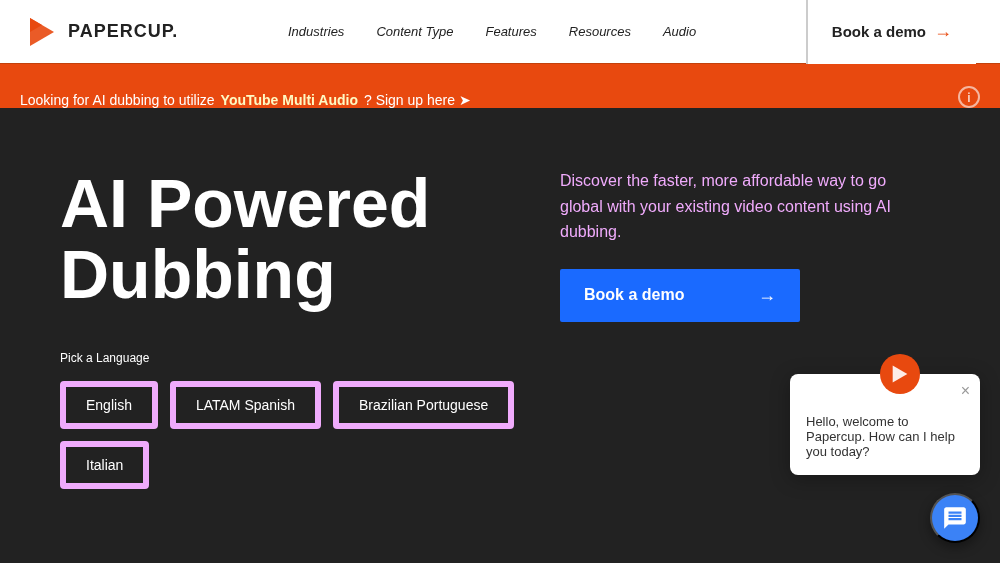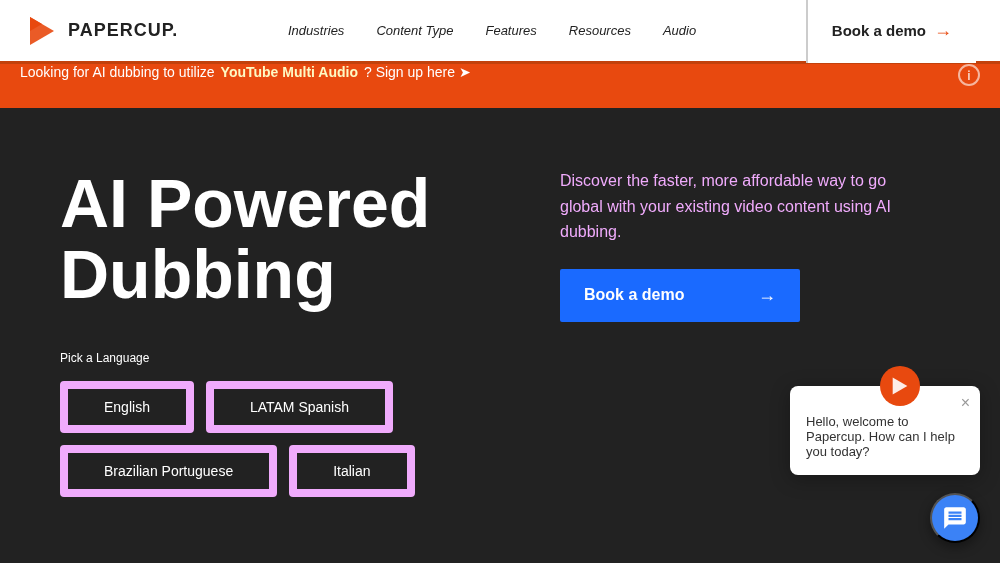--- a/index.html
+++ b/index.html
@@ -2,21 +2,21 @@
 <html><head>
   <meta charset="utf-8">
   <style>
     * { margin: 0; padding: 0; box-sizing: border-box; }
     body { font-family: -apple-system, BlinkMacSystemFont, 'Segoe UI', sans-serif; background: #1a1a1a; color: #fff; width: 1000px; height: 563px; overflow: hidden; }
 
     
     nav {
       display: flex; align-items: center; justify-content: space-between;
       background: #fff; height: 64px; padding: 0 24px;
-      border-bottom: 3px solid #c2410c;
+      border-bottom: 1px solid #c2410c;
     }
     .nav-logo { display: flex; align-items: center; gap: 8px; cursor: pointer; }
     .logo-icon { width: 36px; height: 36px; }
     .nav-links { display: flex; align-items: center; gap: 32px; }
     .nav-link {
       font-size: 13px; color: #222; text-decoration: none; cursor: pointer;
       font-weight: 500;
       font-style: italic;
     }
     .nav-cta-wrap {
@@ -26,21 +26,21 @@
       display: flex; align-items: center; gap: 8px;
       background: #fff; border: none; border-left: 2px solid #ccc;
       color: #222; padding: 10px 24px; font-size: 15px; font-weight: 600;
       cursor: pointer;
     }
     .cta-arrow { font-size: 18px; color: #e8490f; }
 
     
     .banner {
       background: #e8490f; color: #fff;
-      display: flex; align-items: flex-start; justify-content: space-between;
+      display: flex; align-items: flex-end; justify-content: space-between;
       padding: 0 20px; height: 44px; font-size: 14px;
     }
     .banner-text { display: flex; align-items: center; gap: 6px; }
     .banner-link { color: #fef9c3; font-weight: 700; cursor: pointer; }
     .banner-info {
       width: 22px; height: 22px; border-radius: 50%; border: 2px solid rgba(255,255,255,0.6);
       display: flex; align-items: center; justify-content: center;
       font-size: 13px; cursor: pointer;
     }
 
@@ -52,22 +52,22 @@
       position: relative;
     }
     .hero-left { flex: 1; }
     .hero-title {
       font-size: 68px; font-weight: 800; line-height: 1.05;
       color: #fff; margin-bottom: 40px;
     }
     .hero-lang-label { font-size: 12px; font-weight: 400; color: #fff; margin-bottom: 16px; }
     .lang-buttons { display: flex; gap: 12px; flex-wrap: wrap; }
     .lang-btn {
-      background: transparent; border: 8px solid #f0abfc; color: #fff;
-      padding: 10px 36px; font-size: 14px; font-weight: 500;
+      background: transparent; border: 6px solid #f0abfc; color: #fff;
+      padding: 10px 20px; font-size: 14px; font-weight: 500;
       cursor: pointer; border-radius: 4px;
     }
 
     .hero-right {
       flex: 0 0 380px; display: flex; flex-direction: column;
       gap: 24px; padding-top: 0;
     }
     .hero-desc {
       font-size: 16px; line-height: 1.6; color: #f0abfc; max-width: 340px;
     }
@@ -162,21 +162,21 @@
   <div class="chat-container" style="position:absolute; bottom:20px; right:20px; align-items:flex-end;">
     <div class="chat-card" style="width:190px; position:relative;">
       <span class="chat-close">×</span>
       <div style="position:absolute; top:-20px; right:60px;">
         <div style="width:40px; height:40px; background:#e8490f; border-radius:50%; display:flex; align-items:center; justify-content:center;">
           <svg width="22" height="22" viewBox="0 0 36 36" fill="none">
             <polygon points="6,4 30,18 6,32" fill="#fff" opacity="0.9"></polygon>
           </svg>
         </div>
       </div>
-      <div style="margin-top:12px;">Hello, welcome to Papercup. How can I help you today?</div>
+      <div style="margin-top:24px;">Hello, welcome to Papercup. How can I help you today?</div>
     </div>
     <button class="chat-widget-btn">
       <svg width="26" height="26" viewBox="0 0 24 24" fill="white">
         <path d="M20 2H4c-1.1 0-2 .9-2 2v18l4-4h14c1.1 0 2-.9 2-2V4c0-1.1-.9-2-2-2zm-2 12H6v-2h12v2zm0-3H6V9h12v2zm0-3H6V6h12v2z"></path>
       </svg>
     </button>
   </div>
 </div>
 
 </body></html>

